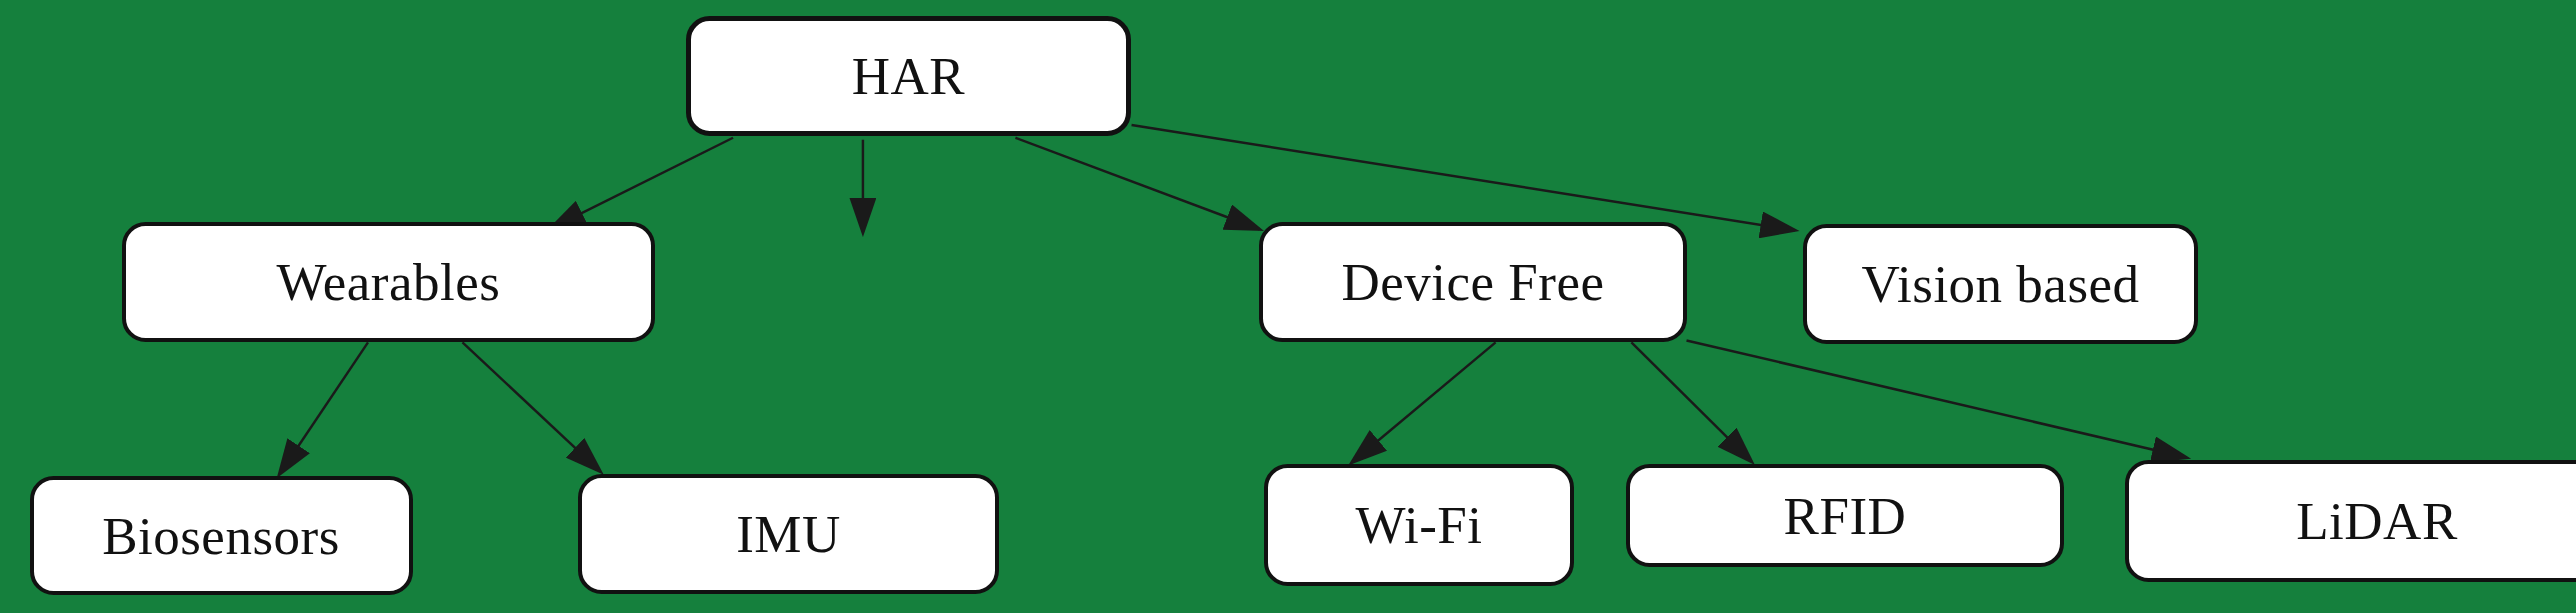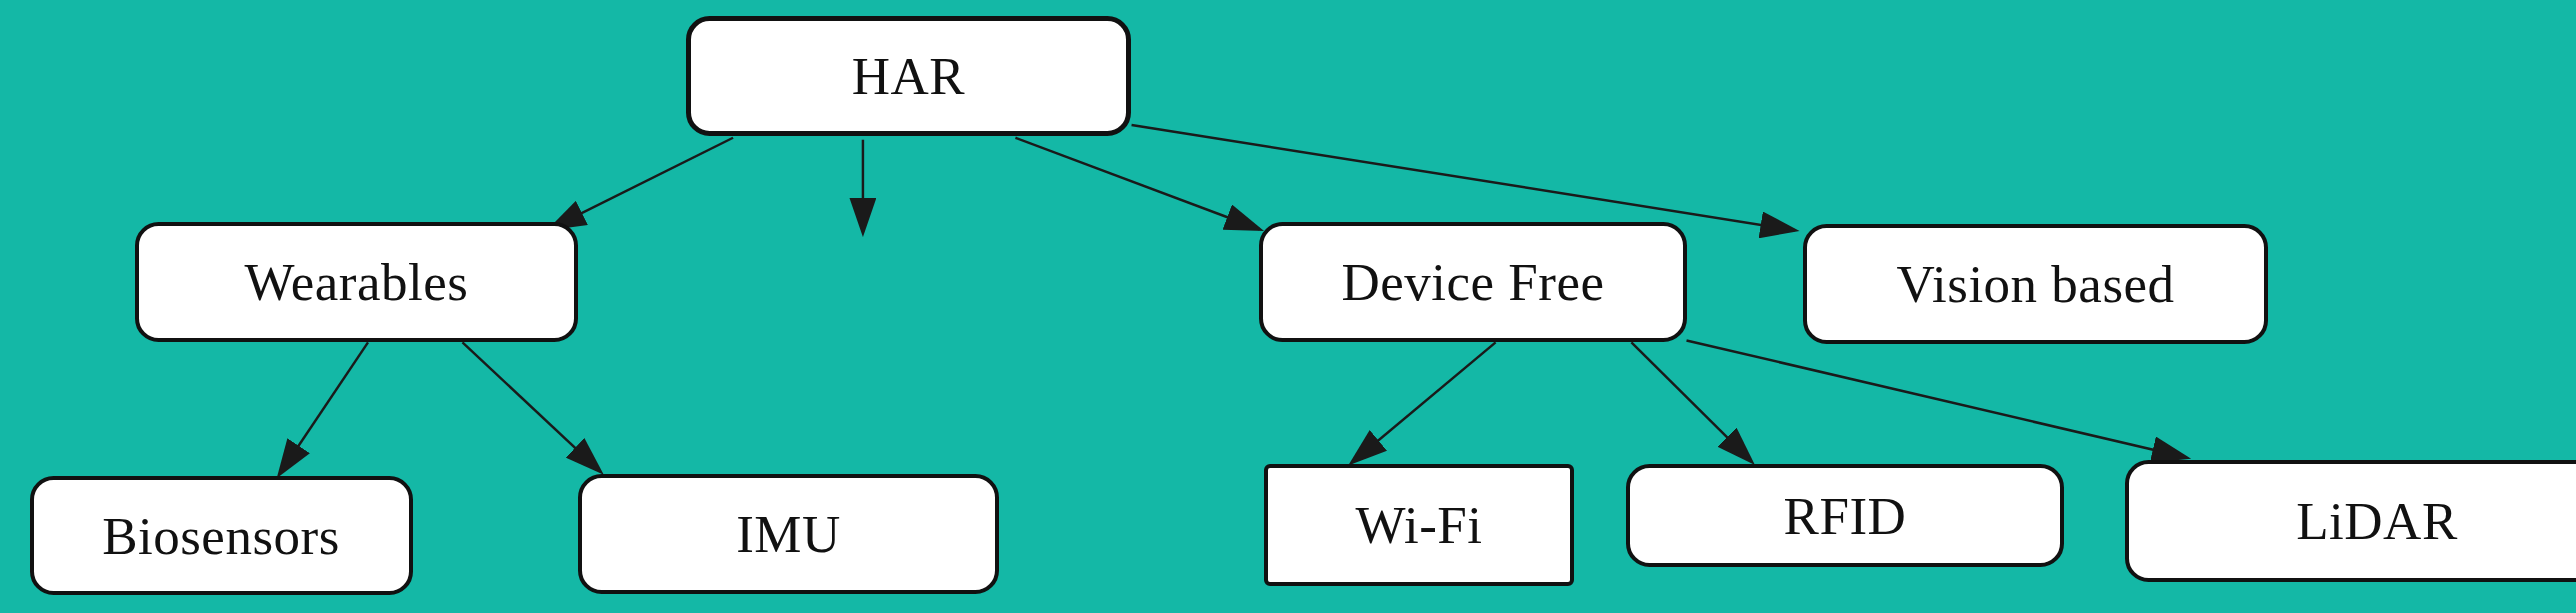--- a/index.html
+++ b/index.html
@@ -4,21 +4,21 @@
 <style>
   html, body {
     margin: 0;
     padding: 0;
     background: #ffffff;
   }
   #canvas {
     position: relative;
     width: 2576px;
     height: 614px;
-    background: #14b8a6;
+    background: #15803d;
     font-family: "Liberation Serif", "DejaVu Serif", serif;
     overflow: hidden;
   }
   #edges-layer {
     position: absolute;
     left: 0; top: 0;
     width: 2576px;
     height: 614px;
   }
   .node {
@@ -33,28 +33,28 @@
     color: #111111;
     letter-spacing: 0.5px;
     box-sizing: border-box;
     white-space: nowrap;
   }
   .node.root { border-width: 5.9px; }
 
   
   .pos-har        { left: 686px;  top: 15.7px;  width: 445px; height: 120px; }
   
-  .pos-wearables  { left: 135px;  top: 222px; width: 443px; height: 120px; }
+  .pos-wearables  { left: 122px;  top: 222px; width: 533px; height: 120px; }
   .pos-ambient    { left: 640px;  top: 222px; width: 512px; height: 120px; }
   .pos-devicefree { left: 1259px; top: 222px; width: 428px; height: 120px; text-align: center; }
-  .pos-vision     { left: 1803px; top: 224px; width: 465px; height: 120px; }
+  .pos-vision     { left: 1803px; top: 224px; width: 395px; height: 120px; }
   
   .pos-biosensors { left: 29.5px;   top: 476px; width: 383px; height: 119px; }
   .pos-imu        { left: 578px;  top: 474px; width: 421px; height: 120px; text-align: center; }
-  .pos-wifi       { left: 1264px; top: 464px; width: 310px; height: 122px; border-radius: 6px; }
+  .pos-wifi       { left: 1264px; top: 464px; width: 310px; height: 122px; }
   .pos-rfid       { left: 1626px; top: 464px; width: 438px; height: 103px; text-align: right; }
   .pos-lidar      { left: 2125px; top: 460px; width: 504px; height: 122px; }
 
   .edge {
     stroke: #1a1a1a;
     stroke-width: 2.5;
     fill: none;
   }
 </style>
 </head>

